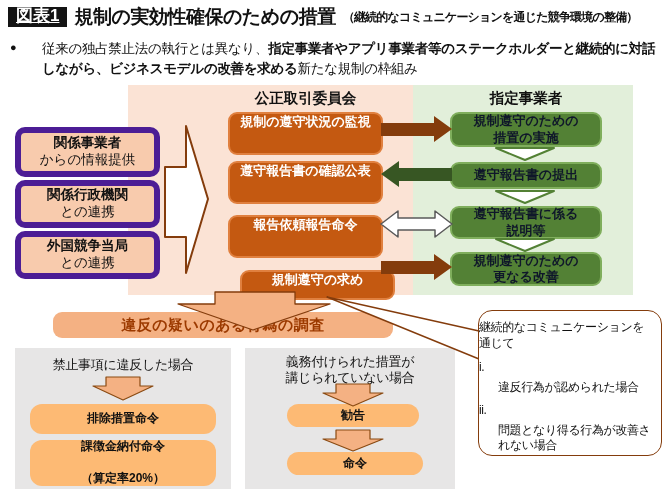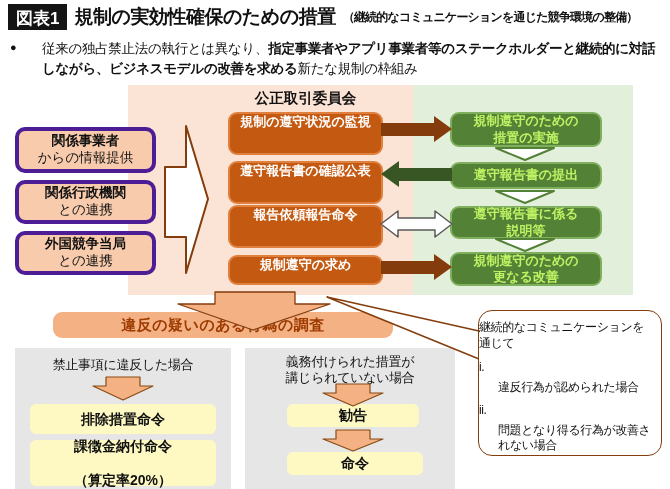--- a/index.html
+++ b/index.html
@@ -2,49 +2,49 @@
 <html><head>
 <meta charset="utf-8">
 <style>
   html,body{margin:0;padding:0;background:#fff;}
   #stage{
     position:relative;width:670px;height:489px;overflow:hidden;background:#fff;
     font-family:"Liberation Sans","DejaVu Sans",sans-serif;color:#111;
   }
   
   .hdr{position:absolute;left:8px;top:4px;right:2px;display:flex;align-items:center;gap:7px;white-space:nowrap;}
-  .badge{background:#141414;color:#fff;font-weight:bold;font-size:17px;padding:6px 8px 3px;line-height:1;}
+  .badge{background:#141414;color:#fff;font-weight:bold;font-size:17px;padding:0 8px 3px;line-height:1;text-decoration:underline;}
   .title{font-weight:bold;font-size:19px;letter-spacing:-0.5px;}
   .subtitle{font-weight:bold;font-size:12px;letter-spacing:-0.8px;}
   
   .intro{position:absolute;left:10px;top:39px;width:652px;font-size:13.5px;line-height:1.45;letter-spacing:-0.3px;}
   .intro .bullet{position:absolute;left:0;top:1px;font-size:11px;}
   .intro .txt{display:block;margin-left:32px;}
   .intro b{font-weight:bold;}
   
   .panel-pink{position:absolute;left:128px;top:85px;width:285px;height:210px;background:#fbe3d5;}
   .panel-green{position:absolute;left:413px;top:85px;width:220px;height:210px;background:#e2efda;}
   .col-hdr{position:absolute;top:89px;font-weight:bold;font-size:14.5px;text-align:center;z-index:3;}
   
-  .src-box{position:absolute;left:15px;width:133px;background:#f8cbad;border:4px solid #4c1d95;border-radius:10px;
+  .src-box{position:absolute;left:15px;width:133px;background:#f8cbad;border:6px solid #4c1d95;border-radius:10px;
     text-align:center;font-size:13.5px;line-height:1.25;display:flex;flex-direction:column;justify-content:center;z-index:3;}
   .src-box .l1{font-weight:bold;}
   
   .obox{position:absolute;left:228px;width:155px;background:#c45911;border:2px solid #e0803f;border-radius:9px;
     color:#fff;font-weight:bold;font-size:13px;line-height:1.3;text-align:center;
     display:flex;flex-direction:row;justify-content:center;z-index:3;box-sizing:border-box;}
   .gbox{position:absolute;left:450px;width:152px;background:#538135;border:2px solid #7fae5c;border-radius:9px;
-    color:#bef264;font-weight:bold;font-size:13px;line-height:1.25;text-align:center;
+    color:#0f172a;font-weight:bold;font-size:13px;line-height:1.25;text-align:center;
     display:flex;flex-direction:column;justify-content:center;z-index:3;box-sizing:border-box;}
   
   .inv-bar{position:absolute;left:53px;top:312px;width:340px;height:26px;background:#f4b183;border-radius:9px;
     font-weight:bold;font-size:15px;color:#9c3a00;text-align:center;line-height:26px;letter-spacing:0.5px;z-index:2;}
   .gray-panel{position:absolute;top:348px;height:141px;background:#e7e6e6;z-index:1;}
   .cond{position:absolute;text-align:center;font-size:13px;line-height:1.25;z-index:2;letter-spacing:-0.3px;}
-  .pbox{position:absolute;background:#fef9c3;border-radius:6px;font-weight:bold;font-size:14px;line-height:1.3;
+  .pbox{position:absolute;background:#fdba74;border-radius:12px;font-weight:bold;font-size:12px;line-height:1.3;
     text-align:center;display:flex;flex-direction:column;justify-content:center;z-index:2;}
   
   .bubble{position:absolute;left:478px;top:310px;width:184px;height:146px;background:#fff;border:1.5px solid #843c0c;
     border-radius:14px;z-index:5;box-sizing:border-box;padding:9px 8px 6px 0;font-size:12px;line-height:1.3;}
   .bubble .bi{margin-bottom:9px;letter-spacing:-0.4px;}
   .bubble .item{display:flex;margin-bottom:7px;letter-spacing:-0.4px;}
   .bubble .mk{width:19px;flex:0 0 19px;}
   .bubble .it{flex:1;margin-top:20px;}
   
   .arrows{position:absolute;left:0;top:0;width:670px;height:489px;z-index:4;pointer-events:none;}
@@ -62,20 +62,21 @@
 
   <div class="intro">
     <span class="bullet">●</span>
     <span class="txt"><span>従来の独占禁止法の執行とは異なり、</span><b>指定事業者やアプリ事業者等のステークホルダーと継続的に対話しながら、ビジネスモデルの改善を求める</b><span>新たな規制の枠組み</span></span>
   </div>
 
   <div class="panel-pink"></div>
   <div class="panel-green"></div>
 
   <div class="col-hdr" style="left:228px;width:155px;">公正取引委員会</div>
+  <div class="col-hdr" style="left:450px;width:152px;">指定事業者</div>
 
   <div class="src-box" style="top:127px;height:38px;">
     <div class="l1">関係事業者</div>
     <div class="l2">からの情報提供</div>
   </div>
   <div class="src-box" style="top:180px;height:36px;">
     <div class="l1">関係行政機関</div>
     <div class="l2">との連携</div>
   </div>
   <div class="src-box" style="top:231px;height:36px;">
@@ -84,25 +85,25 @@
   </div>
 
   <div class="obox" style="top:112px;height:43px;">
     <div>規制の遵守状況の</div>
     <div>監視</div>
   </div>
   <div class="obox" style="top:161px;height:43px;">
     <div>遵守報告書の確認</div>
     <div>公表</div>
   </div>
-  <div class="obox" style="top:205px;height:43px;">
+  <div class="obox" style="top:215px;height:43px;">
     <div>報告依頼</div>
     <div>報告命令</div>
   </div>
-  <div class="obox" style="top:255px;height:30px;">
+  <div class="obox" style="top:270px;height:30px;margin-left:12px;">
     <div>規制遵守の求め</div>
     <div></div>
   </div>
 
   <div class="gbox" style="top:112px;height:35px;">
     <div>規制遵守のための</div>
     <div>措置の実施</div>
   </div>
   <div class="gbox" style="top:162px;height:27px;">
     <div>遵守報告書の提出</div>

